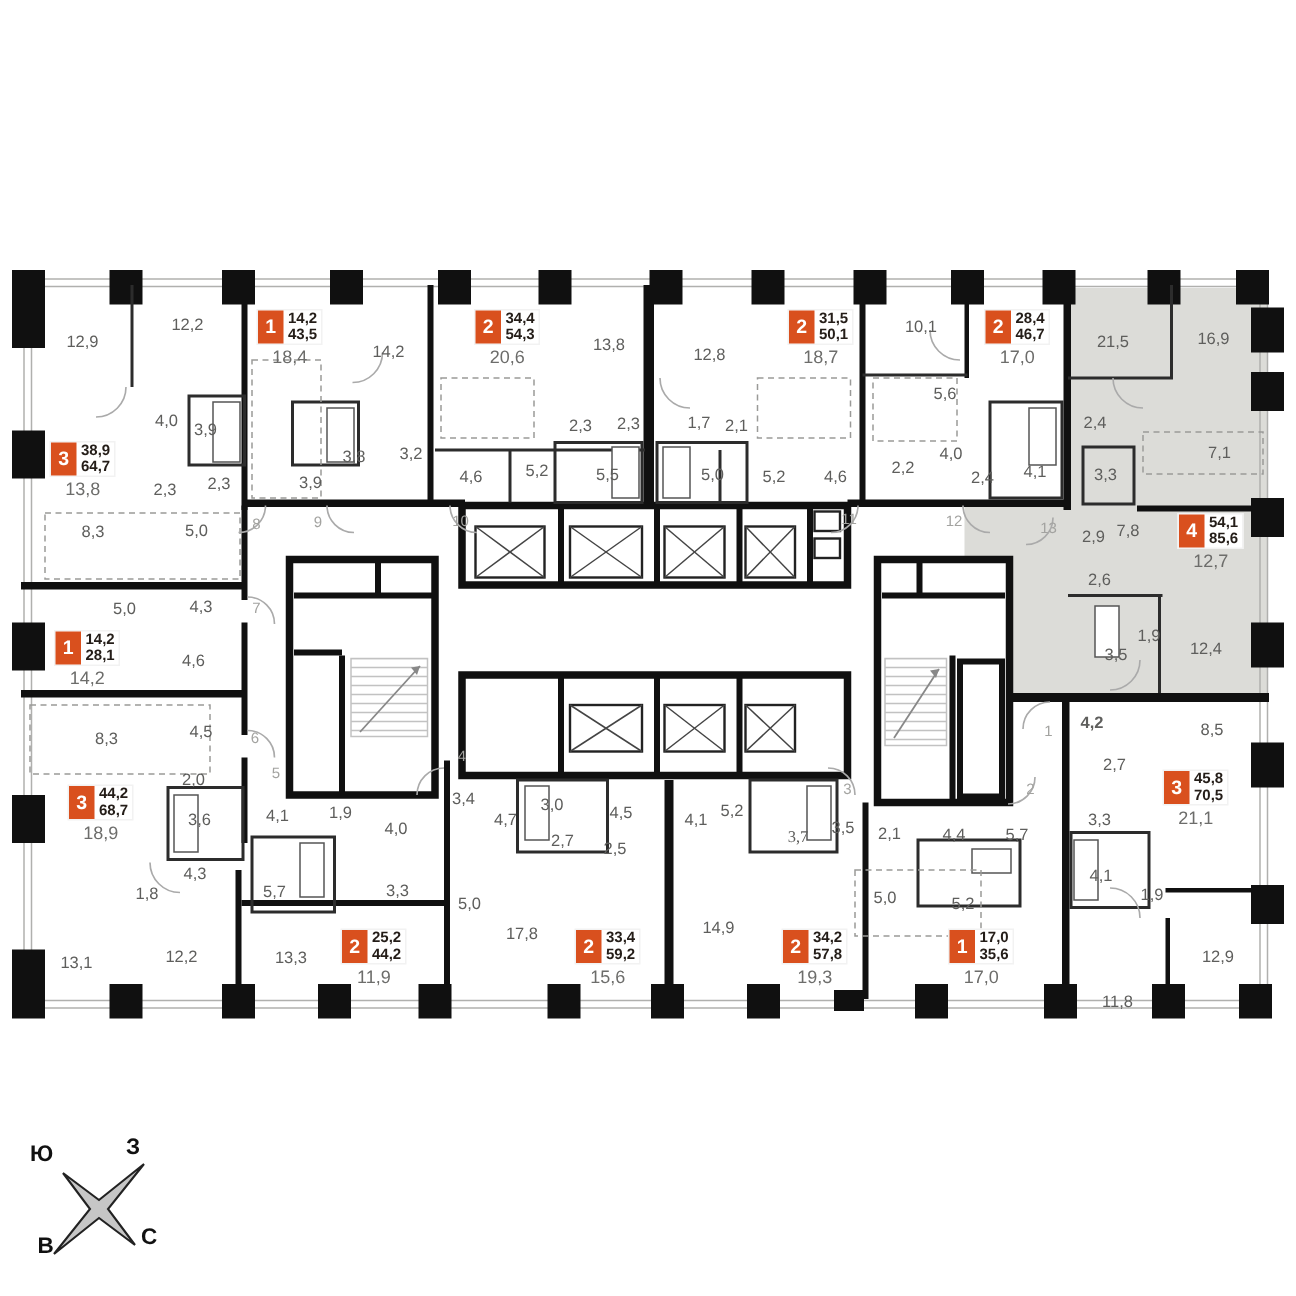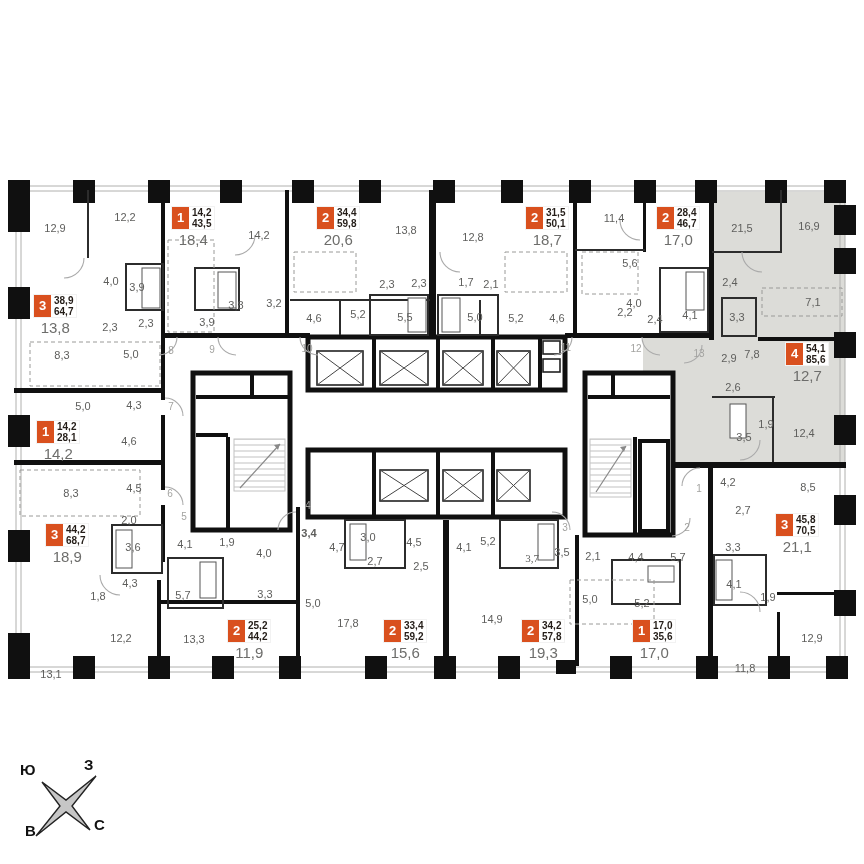--- a/index.html
+++ b/index.html
@@ -9,21 +9,21 @@
   .layer{position:absolute;left:0;top:0;width:864px;height:864px;z-index:3;pointer-events:none;}
   .area-label{position:absolute;transform:translate(-50%,-50%);font-size:11px;color:#5e5e5c;
               white-space:nowrap;letter-spacing:0px;}
   .unit-label{position:absolute;transform:translate(-50%,-50%);font-size:10px;color:#a3a3a0;}
   .badge{position:absolute;z-index:5;text-align:center;}
   .badge-row{display:flex;align-items:stretch;background:#fff;border:1px solid #f2f2f2;}
   .badge-num{min-width:17px;height:22px;background:#d9501e;color:#fff;font-weight:bold;
              font-size:13px;line-height:22px;text-align:center;}
   .badge-areas{padding:1px 3px 0 3px;font-weight:bold;font-size:10px;line-height:10.5px;
                color:#241d18;text-align:left;}
-  .badge-sub{font-size:15px;color:#6d6d6b;margin-top:1px;text-align:center;}
+  .badge-sub{font-size:12px;color:#6d6d6b;margin-top:1px;text-align:center;}
   .compass-letter{position:absolute;font-size:15px;font-weight:bold;color:#111;z-index:4;}
 </style>
 </head>
 <body>
 
 <div id="stage">
 
   <svg id="walls" width="864" height="864" viewBox="0 0 864 864">
     <defs>
       <pattern id="treads" width="6" height="6" patternUnits="userSpaceOnUse">
@@ -269,24 +269,24 @@
       <div class="area-label" style="left: 419px; top: 283px;">2,3</div>
       <div class="area-label" style="left: 314px; top: 318px;">4,6</div>
       <div class="area-label" style="left: 358px; top: 314px;">5,2</div>
       <div class="area-label" style="left: 405px; top: 317px;">5,5</div>
       <div class="area-label" style="left: 473px; top: 237px;">12,8</div>
       <div class="area-label" style="left: 466px; top: 282px;">1,7</div>
       <div class="area-label" style="left: 491px; top: 284px;">2,1</div>
       <div class="area-label" style="left: 475px; top: 317px;">5,0</div>
       <div class="area-label" style="left: 516px; top: 318px;">5,2</div>
       <div class="area-label" style="left: 557px; top: 318px;">4,6</div>
-      <div class="area-label" style="left: 614px; top: 218px;">11,4</div>
+      <div class="area-label" style="left: 614px; top: 218px;">10,1</div>
       <div class="area-label" style="left: 606px; top: 263px; margin-left: 24px;">5,6</div>
       <div class="area-label" style="left: 634px; top: 303px;">4,0</div>
-      <div class="area-label" style="left: 625px; top: 312px;">2,2</div>
+      <div class="area-label" style="left: 602px; top: 312px;">2,2</div>
       <div class="area-label" style="left: 655px; top: 319px;">2,4</div>
       <div class="area-label" style="left: 690px; top: 315px;">4,1</div>
       <div class="area-label" style="left: 742px; top: 228px;">21,5</div>
       <div class="area-label" style="left: 809px; top: 226px;">16,9</div>
       <div class="area-label" style="left: 730px; top: 282px;">2,4</div>
       <div class="area-label" style="left: 813px; top: 302px;">7,1</div>
       <div class="area-label" style="left: 737px; top: 317px;">3,3</div>
       <div class="area-label" style="left: 729px; top: 358px;">2,9</div>
       <div class="area-label" style="left: 752px; top: 354px;">7,8</div>
       <div class="area-label" style="left: 733px; top: 387px;">2,6</div>
@@ -300,42 +300,42 @@
       <div class="area-label" style="left: 134px; top: 488px;">4,5</div>
       <div class="area-label" style="left: 129px; top: 520px;">2,0</div>
       <div class="area-label" style="left: 133px; top: 547px;">3,6</div>
       <div class="area-label" style="left: 185px; top: 544px;">4,1</div>
       <div class="area-label" style="left: 227px; top: 542px;">1,9</div>
       <div class="area-label" style="left: 264px; top: 553px;">4,0</div>
       <div class="area-label" style="left: 130px; top: 583px;">4,3</div>
       <div class="area-label" style="left: 98px; top: 596px;">1,8</div>
       <div class="area-label" style="left: 183px; top: 595px;">5,7</div>
       <div class="area-label" style="left: 265px; top: 594px;">3,3</div>
-      <div class="area-label" style="left: 51px; top: 642px; margin-top: 32px;">13,1</div>
+      <div class="area-label" style="left: 51px; top: 642px;">13,1</div>
       <div class="area-label" style="left: 121px; top: 638px;">12,2</div>
       <div class="area-label" style="left: 194px; top: 639px;">13,3</div>
-      <div class="area-label" style="left: 309px; top: 533px; font-weight: bold;">3,4</div>
+      <div class="area-label" style="left: 309px; top: 533px;">3,4</div>
       <div class="area-label" style="left: 337px; top: 547px;">4,7</div>
       <div class="area-label" style="left: 368px; top: 537px;">3,0</div>
       <div class="area-label" style="left: 414px; top: 542px;">4,5</div>
       <div class="area-label" style="left: 375px; top: 561px;">2,7</div>
-      <div class="area-label" style="left: 421px; top: 566px; text-align: center;">2,5</div>
+      <div class="area-label" style="left: 410px; top: 566px; text-align: center;">2,5</div>
       <div class="area-label" style="left: 313px; top: 603px;">5,0</div>
       <div class="area-label" style="left: 348px; top: 623px;">17,8</div>
       <div class="area-label" style="left: 464px; top: 547px;">4,1</div>
       <div class="area-label" style="left: 488px; top: 541px;">5,2</div>
       <div class="area-label" style="left: 532px; top: 558px; font-family: Liberation Serif, serif;">3,7</div>
       <div class="area-label" style="left: 562px; top: 552px;">3,5</div>
-      <div class="area-label" style="left: 492px; top: 619px;">14,9</div>
+      <div class="area-label" style="left: 479px; top: 619px;">14,9</div>
       <div class="area-label" style="left: 593px; top: 556px;">2,1</div>
       <div class="area-label" style="left: 636px; top: 557px;">4,4</div>
       <div class="area-label" style="left: 678px; top: 557px;">5,7</div>
       <div class="area-label" style="left: 590px; top: 599px;">5,0</div>
       <div class="area-label" style="left: 642px; top: 603px;">5,2</div>
-      <div class="area-label" style="left: 728px; top: 482px;">4,2</div>
+      <div class="area-label" style="left: 728px; top: 482px; font-weight: bold;">4,2</div>
       <div class="area-label" style="left: 796px; top: 487px; margin-left: 12px;">8,5</div>
       <div class="area-label" style="left: 743px; top: 510px;">2,7</div>
       <div class="area-label" style="left: 733px; top: 547px;">3,3</div>
       <div class="area-label" style="left: 734px; top: 584px;">4,1</div>
       <div class="area-label" style="left: 768px; top: 597px;">1,9</div>
       <div class="area-label" style="left: 745px; top: 636px; margin-top: 32px;">11,8</div>
       <div class="area-label" style="left: 812px; top: 638px;">12,9</div>
     </div>
   <div id="units-layer" class="layer">
       <div class="unit-label" style="left: 171px; top: 350px;">8</div>
@@ -371,21 +371,21 @@
             <div>43,5</div>
           </div>
         </div>
         <div class="badge-sub">18,4</div>
       </div>
       <div class="badge" style="left: 316px; top: 206px;">
         <div class="badge-row">
           <div class="badge-num">2</div>
           <div class="badge-areas">
             <div>34,4</div>
-            <div>59,8</div>
+            <div>54,3</div>
           </div>
         </div>
         <div class="badge-sub">20,6</div>
       </div>
       <div class="badge" style="left: 525px; top: 206px;">
         <div class="badge-row">
           <div class="badge-num">2</div>
           <div class="badge-areas">
             <div>31,5</div>
             <div>50,1</div>

